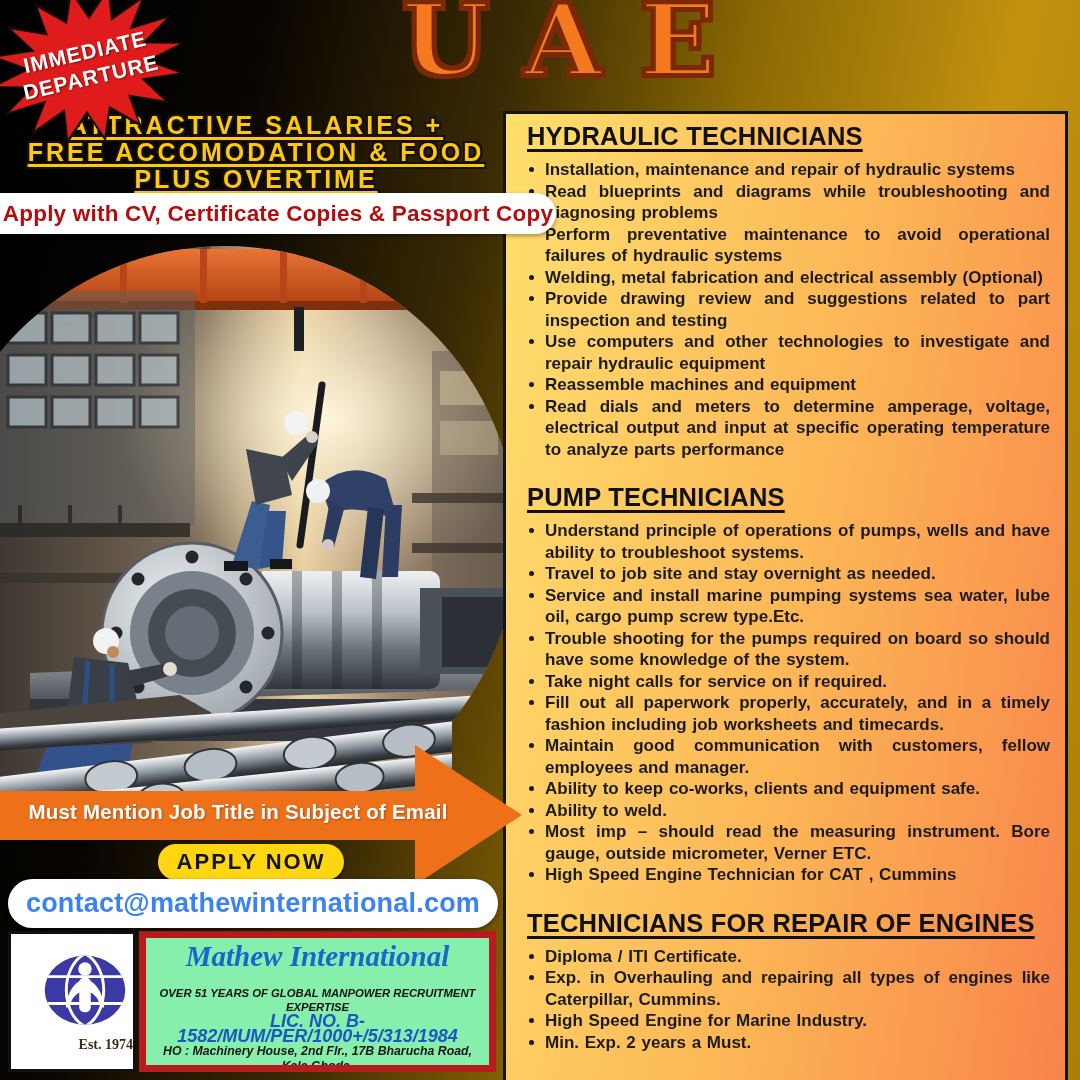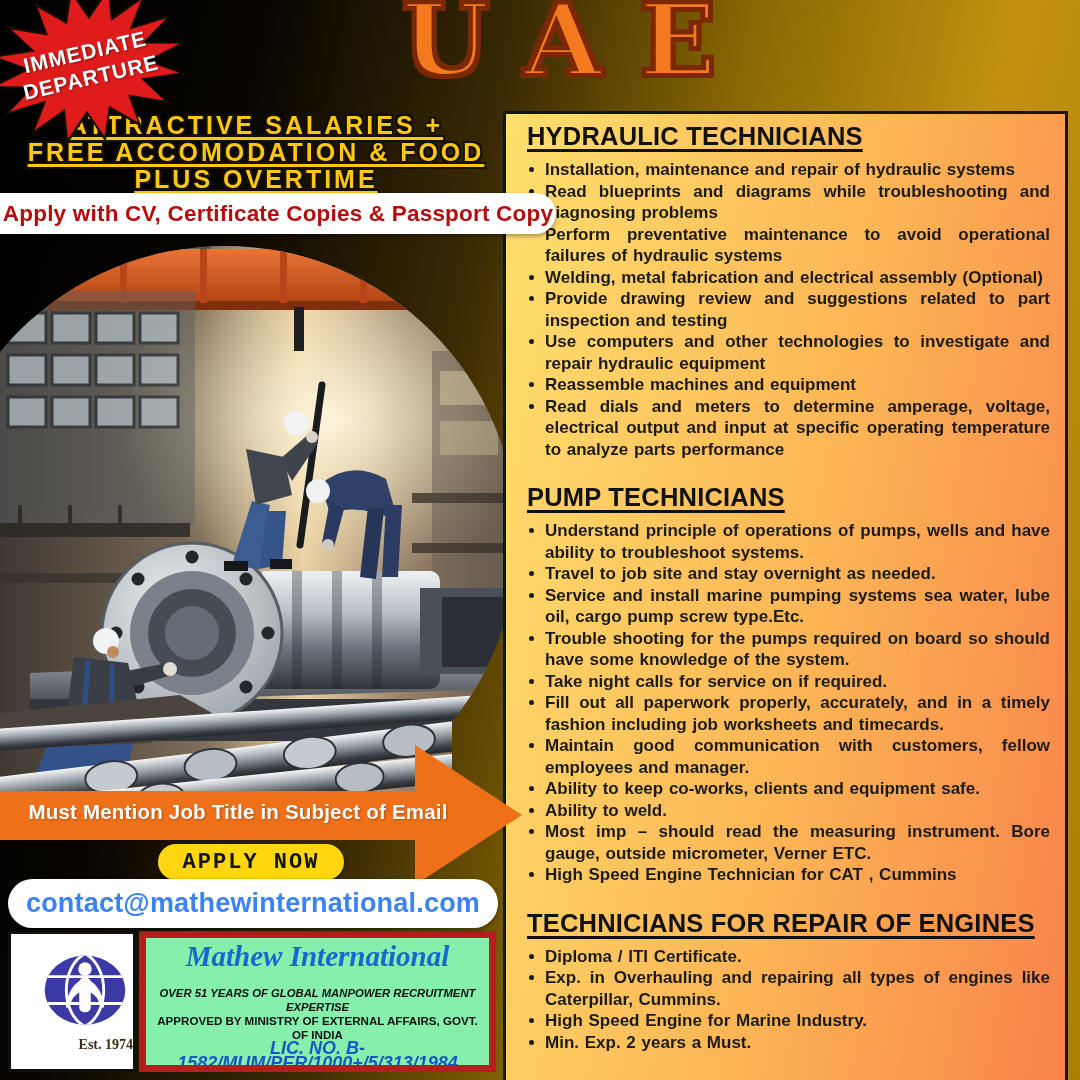--- a/index.html
+++ b/index.html
@@ -59,21 +59,21 @@
 
   
   .arrow-svg{left:0;top:738px;width:532px;height:152px;z-index:11;}
   .arrow-text{left:12px;top:794px;width:452px;height:36px;display:flex;align-items:center;justify-content:center;z-index:12;}
   .arrow-text span{color:#ffffff;font-weight:bold;font-size:20.5px;letter-spacing:.2px;text-shadow:1px 1px 2px rgba(90,30,0,.4);}
 
   
   .apply-btn{left:158px;top:844px;width:186px;height:36px;border-radius:18px;background:#ffd60f;
     display:flex;align-items:center;justify-content:center;z-index:12;border:none;cursor:pointer;
     box-shadow:1px 2px 3px rgba(0,0,0,.35);}
-  .apply-btn span{font-family:Liberation Mono, monospace;color:#141414;font-weight:bold;font-size:22px;letter-spacing:2px;}
+  .apply-btn span{font-family:Liberation Sans, sans-serif;color:#141414;font-weight:bold;font-size:22px;letter-spacing:2px;}
 
   
   .email-pill{left:8px;top:879px;width:490px;height:49px;border-radius:26px;background:#ffffff;
     display:flex;align-items:center;justify-content:center;z-index:12;box-shadow:0 2px 5px rgba(0,0,0,.4);cursor:pointer;}
   .email-pill span{color:#3b82f6;font-weight:bold;font-size:27px;letter-spacing:.2px;}
 
   
   .logo-box{left:8px;top:931px;width:128px;height:141px;box-sizing:border-box;background:#ffffff;
     border:3px solid #101010;z-index:5;display:flex;flex-direction:column;align-items:flex-end;justify-content:center;}
   .logo-box svg{width:96px;height:84px;}
@@ -421,18 +421,17 @@
     <rect x="44" y="27" width="12" height="36" rx="5" fill="#ffffff"></rect>
     <path d="M30,58 Q32,38 45,30 L45,42 Q36,46 34,58 Z" fill="#ffffff"></path>
     <path d="M70,58 Q68,38 55,30 L55,42 Q64,46 66,58 Z" fill="#ffffff"></path>
   </svg>
   <div class="est-text">Est. 1974</div>
 </div>
 
 <div class="abs info-box">
   <div class="brand-name">Mathew International</div>
   <div class="tagline">OVER 51 YEARS OF GLOBAL MANPOWER RECRUITMENT EXPERTISE</div>
-  <div class="approval">APPROVED BY MINISTRY OF EXTERNAL AFFAIRS, GOVT. OF INDIA</div>
   <div class="license">LIC. NO. B-1582/MUM/PER/1000+/5/313/1984</div>
   <div class="addr">HO : Machinery House, 2nd Flr., 17B Bharucha Road, Kala Ghoda,</div>
   <div class="addr">Fort, (Opp. Mumbai High Court), Mumbai 400 001</div>
 
 </div>
 
 </body></html>

